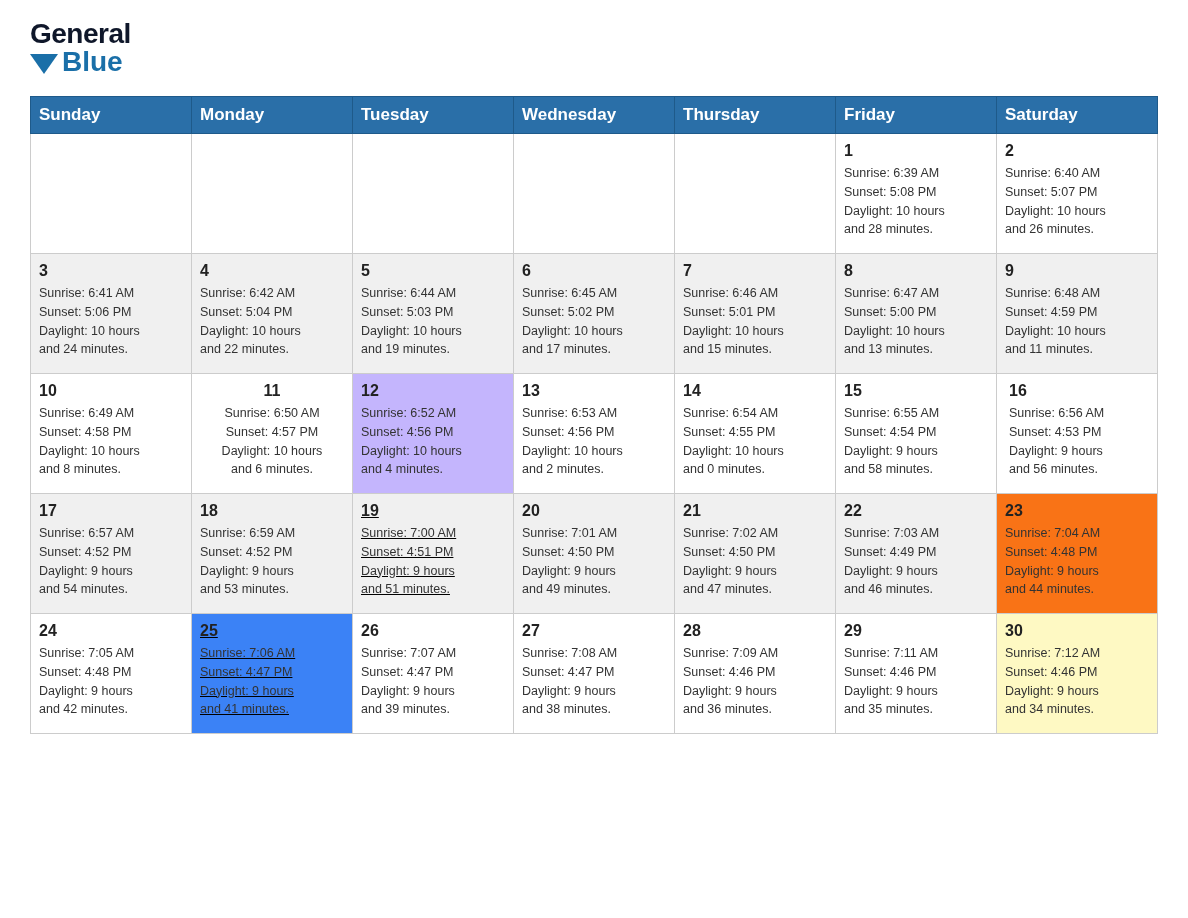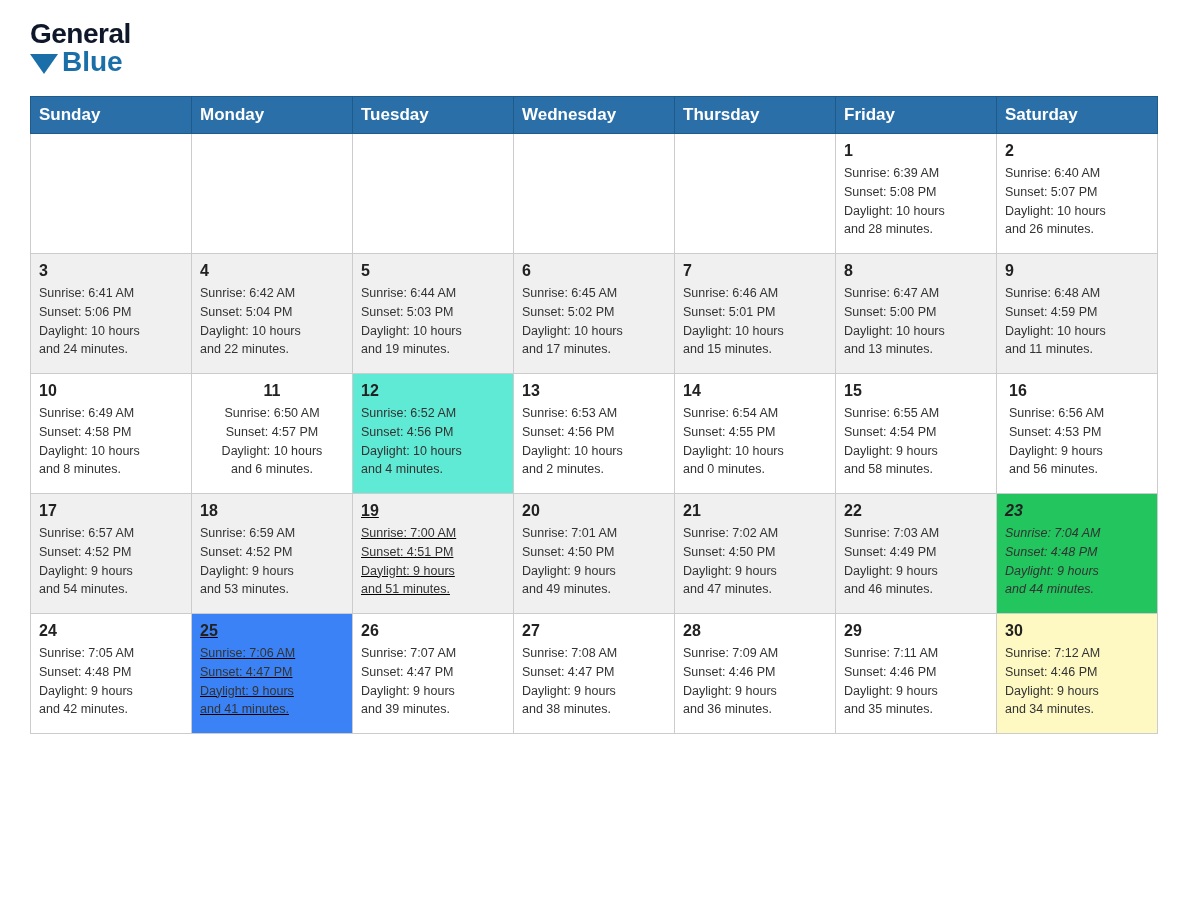--- a/index.html
+++ b/index.html
@@ -181,21 +181,21 @@
       </tr>
       <tr>
         <td style="background-color: rgb(255, 255, 255);">
           <div class="day-number">10</div>
           <div class="day-info">Sunrise: 6:49 AM<br>Sunset: 4:58 PM<br>Daylight: 10 hours<br>and 8 minutes.</div>
         </td>
         <td style="background-color: rgb(255, 255, 255); text-align: center;">
           <div class="day-number">11</div>
           <div class="day-info">Sunrise: 6:50 AM<br>Sunset: 4:57 PM<br>Daylight: 10 hours<br>and 6 minutes.</div>
         </td>
-        <td style="background-color: #5eead4;">
+        <td style="background-color: #c4b5fd;">
           <div class="day-number">12</div>
           <div class="day-info">Sunrise: 6:52 AM<br>Sunset: 4:56 PM<br>Daylight: 10 hours<br>and 4 minutes.</div>
         </td>
         <td style="background-color: rgb(255, 255, 255);">
           <div class="day-number">13</div>
           <div class="day-info">Sunrise: 6:53 AM<br>Sunset: 4:56 PM<br>Daylight: 10 hours<br>and 2 minutes.</div>
         </td>
         <td style="background-color: rgb(255, 255, 255);">
           <div class="day-number">14</div>
           <div class="day-info">Sunrise: 6:54 AM<br>Sunset: 4:55 PM<br>Daylight: 10 hours<br>and 0 minutes.</div>
@@ -227,21 +227,21 @@
           <div class="day-info">Sunrise: 7:01 AM<br>Sunset: 4:50 PM<br>Daylight: 9 hours<br>and 49 minutes.</div>
         </td>
         <td style="background-color: rgb(240, 240, 240);">
           <div class="day-number">21</div>
           <div class="day-info">Sunrise: 7:02 AM<br>Sunset: 4:50 PM<br>Daylight: 9 hours<br>and 47 minutes.</div>
         </td>
         <td style="background-color: rgb(240, 240, 240);">
           <div class="day-number">22</div>
           <div class="day-info">Sunrise: 7:03 AM<br>Sunset: 4:49 PM<br>Daylight: 9 hours<br>and 46 minutes.</div>
         </td>
-        <td style="background-color: #22c55e; font-style: italic;">
+        <td style="background-color: #f97316;">
           <div class="day-number">23</div>
           <div class="day-info">Sunrise: 7:04 AM<br>Sunset: 4:48 PM<br>Daylight: 9 hours<br>and 44 minutes.</div>
         </td>
       </tr>
       <tr>
         <td style="background-color: rgb(255, 255, 255); border-radius: 8px;">
           <div class="day-number">24</div>
           <div class="day-info">Sunrise: 7:05 AM<br>Sunset: 4:48 PM<br>Daylight: 9 hours<br>and 42 minutes.</div>
         </td>
         <td style="background-color: #3b82f6; text-decoration: underline;">

